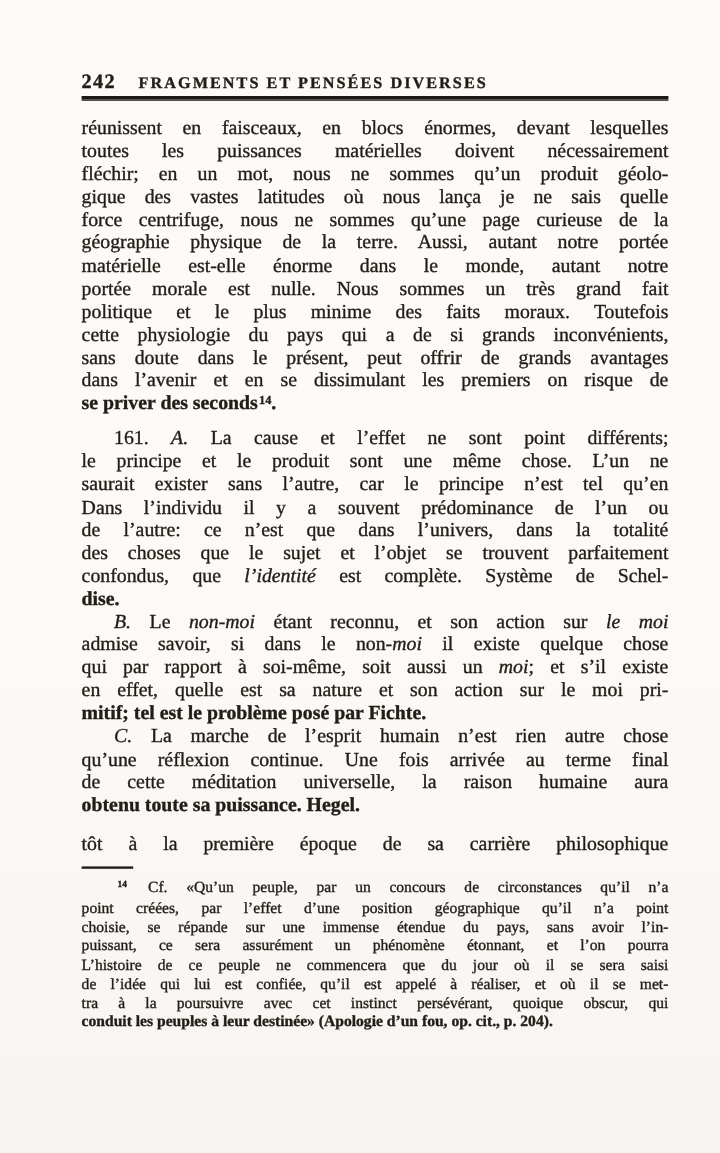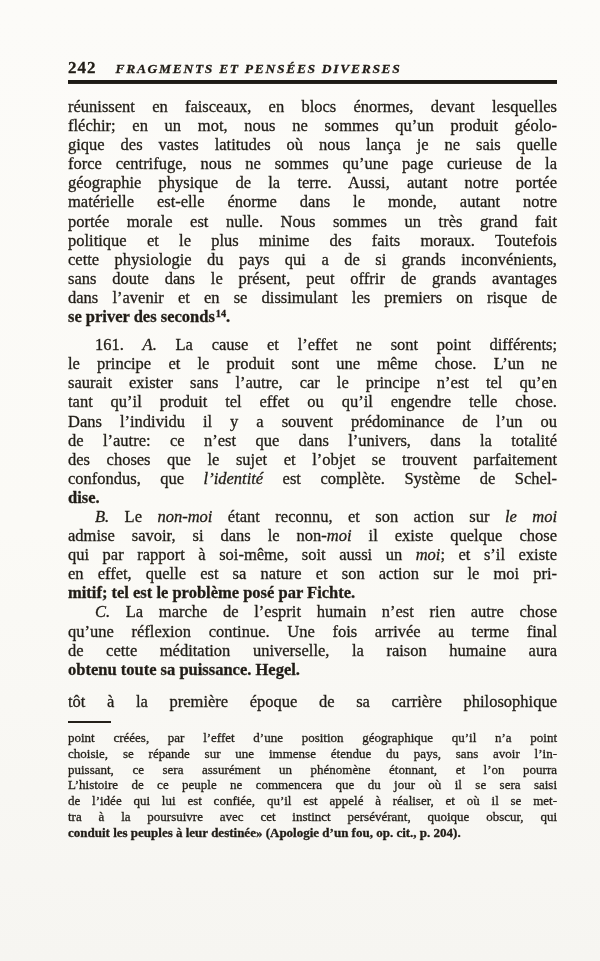--- a/index.html
+++ b/index.html
@@ -18,21 +18,20 @@
   .running-head {
     display: flex; align-items: baseline;
     white-space: nowrap;
   }
   .pagenum {
     font-size: 17px; font-weight: 700; letter-spacing: 1px;
   }
   .rtitle {
     font-size: 13.5px; font-weight: 700; letter-spacing: 1.7px;
     margin-left: 19px;
-    font-style: italic;
   }
   .double-rule {
     margin-top: 2px; height: 3px;
     border-top: 3px solid #1d1a15;
     border-bottom: 1px solid #2a2620;
   }
   .body-text {
     margin-top: 13px;
     font-size: 16.5px; line-height: 19.1px;
   }
@@ -67,37 +66,37 @@
 
 <div class="page-inner">
   <header class="running-head">
     <span class="pagenum">242</span>
     <span class="rtitle">FRAGMENTS ET PENSÉES DIVERSES</span>
   </header>
   <div class="double-rule"></div>
   <main class="body-text">
       <div class="paragraph">
         <div class="line"><span>réunissent en faisceaux, en blocs énormes, devant lesquelles</span></div>
+        <div class="line"><span>toutes les puissances matérielles doivent nécessairement</span></div>
         <div class="line"><span>fléchir; en un mot, nous ne sommes qu’un produit géolo-</span></div>
         <div class="line"><span>gique des vastes latitudes où nous lança je ne sais quelle</span></div>
         <div class="line"><span>force centrifuge, nous ne sommes qu’une page curieuse de la</span></div>
         <div class="line"><span>géographie physique de la terre. Aussi, autant notre portée</span></div>
         <div class="line"><span>matérielle est-elle énorme dans le monde, autant notre</span></div>
         <div class="line"><span>portée morale est nulle. Nous sommes un très grand fait</span></div>
         <div class="line"><span>politique et le plus minime des faits moraux. Toutefois</span></div>
         <div class="line"><span>cette physiologie du pays qui a de si grands inconvénients,</span></div>
         <div class="line"><span>sans doute dans le présent, peut offrir de grands avantages</span></div>
         <div class="line"><span>dans l’avenir et en se dissimulant les premiers on risque de</span></div>
         <div class="line last"><span>se priver des seconds</span><span class="run-sup">14</span><span>.</span></div>
       </div>
       <div class="paragraph spacing-small">
         <div class="line first-indent"><span class="run-bold">161.</span><span> </span><span class="run-italic">A.</span><span> La cause et l’effet ne sont point différents;</span></div>
         <div class="line"><span>le principe et le produit sont une même chose. L’un ne</span></div>
         <div class="line"><span>saurait exister sans l’autre, car le principe n’est tel qu’en</span></div>
-        <div class="line"><span>tant qu’il produit tel effet ou qu’il engendre telle chose.</span></div>
         <div class="line"><span>Dans l’individu il y a souvent prédominance de l’un ou</span></div>
         <div class="line"><span>de l’autre: ce n’est que dans l’univers, dans la totalité</span></div>
         <div class="line"><span>des choses que le sujet et l’objet se trouvent parfaitement</span></div>
         <div class="line"><span>confondus, que </span><span class="run-italic">l’identité</span><span> est complète. Système de Schel-</span></div>
         <div class="line last"><span>dise.</span></div>
       </div>
       <div class="paragraph">
         <div class="line first-indent"><span class="run-italic">B.</span><span> Le </span><span class="run-italic">non-moi</span><span> étant reconnu, et son action sur </span><span class="run-italic">le moi</span></div>
         <div class="line"><span>admise savoir, si dans le non-</span><span class="run-italic">moi</span><span> il existe quelque chose</span></div>
         <div class="line"><span>qui par rapport à soi-même, soit aussi un </span><span class="run-italic">moi</span><span>; et s’il existe</span></div>
@@ -110,20 +109,21 @@
         <div class="line"><span>de cette méditation universelle, la raison humaine aura</span></div>
         <div class="line last"><span>obtenu toute sa puissance. Hegel.</span></div>
       </div>
       <div class="paragraph spacing-large">
         <div class="line"><span>tôt à la première époque de sa carrière philosophique</span></div>
       </div>
     </main>
   <div class="fn-rule"></div>
   <section class="footnote">
       <div class="paragraph">
+        <div class="line first-indent"><span class="run-sup-bold">14</span><span> Cf. «Qu’un peuple, par un concours de circonstances qu’il n’a</span></div>
         <div class="line"><span>point créées, par l’effet d’une position géographique qu’il n’a point</span></div>
         <div class="line"><span>choisie, se répande sur une immense étendue du pays, sans avoir l’in-</span></div>
         <div class="line"><span>puissant, ce sera assurément un phénomène étonnant, et l’on pourra</span></div>
         <div class="line"><span>L’histoire de ce peuple ne commencera que du jour où il se sera saisi</span></div>
         <div class="line"><span>de l’idée qui lui est confiée, qu’il est appelé à réaliser, et où il se met-</span></div>
         <div class="line"><span>tra à la poursuivre avec cet instinct persévérant, quoique obscur, qui</span></div>
         <div class="line last"><span>conduit les peuples à leur destinée» (Apologie d’un fou, op. cit., p. 204).</span></div>
       </div>
     </section>
 </div>

